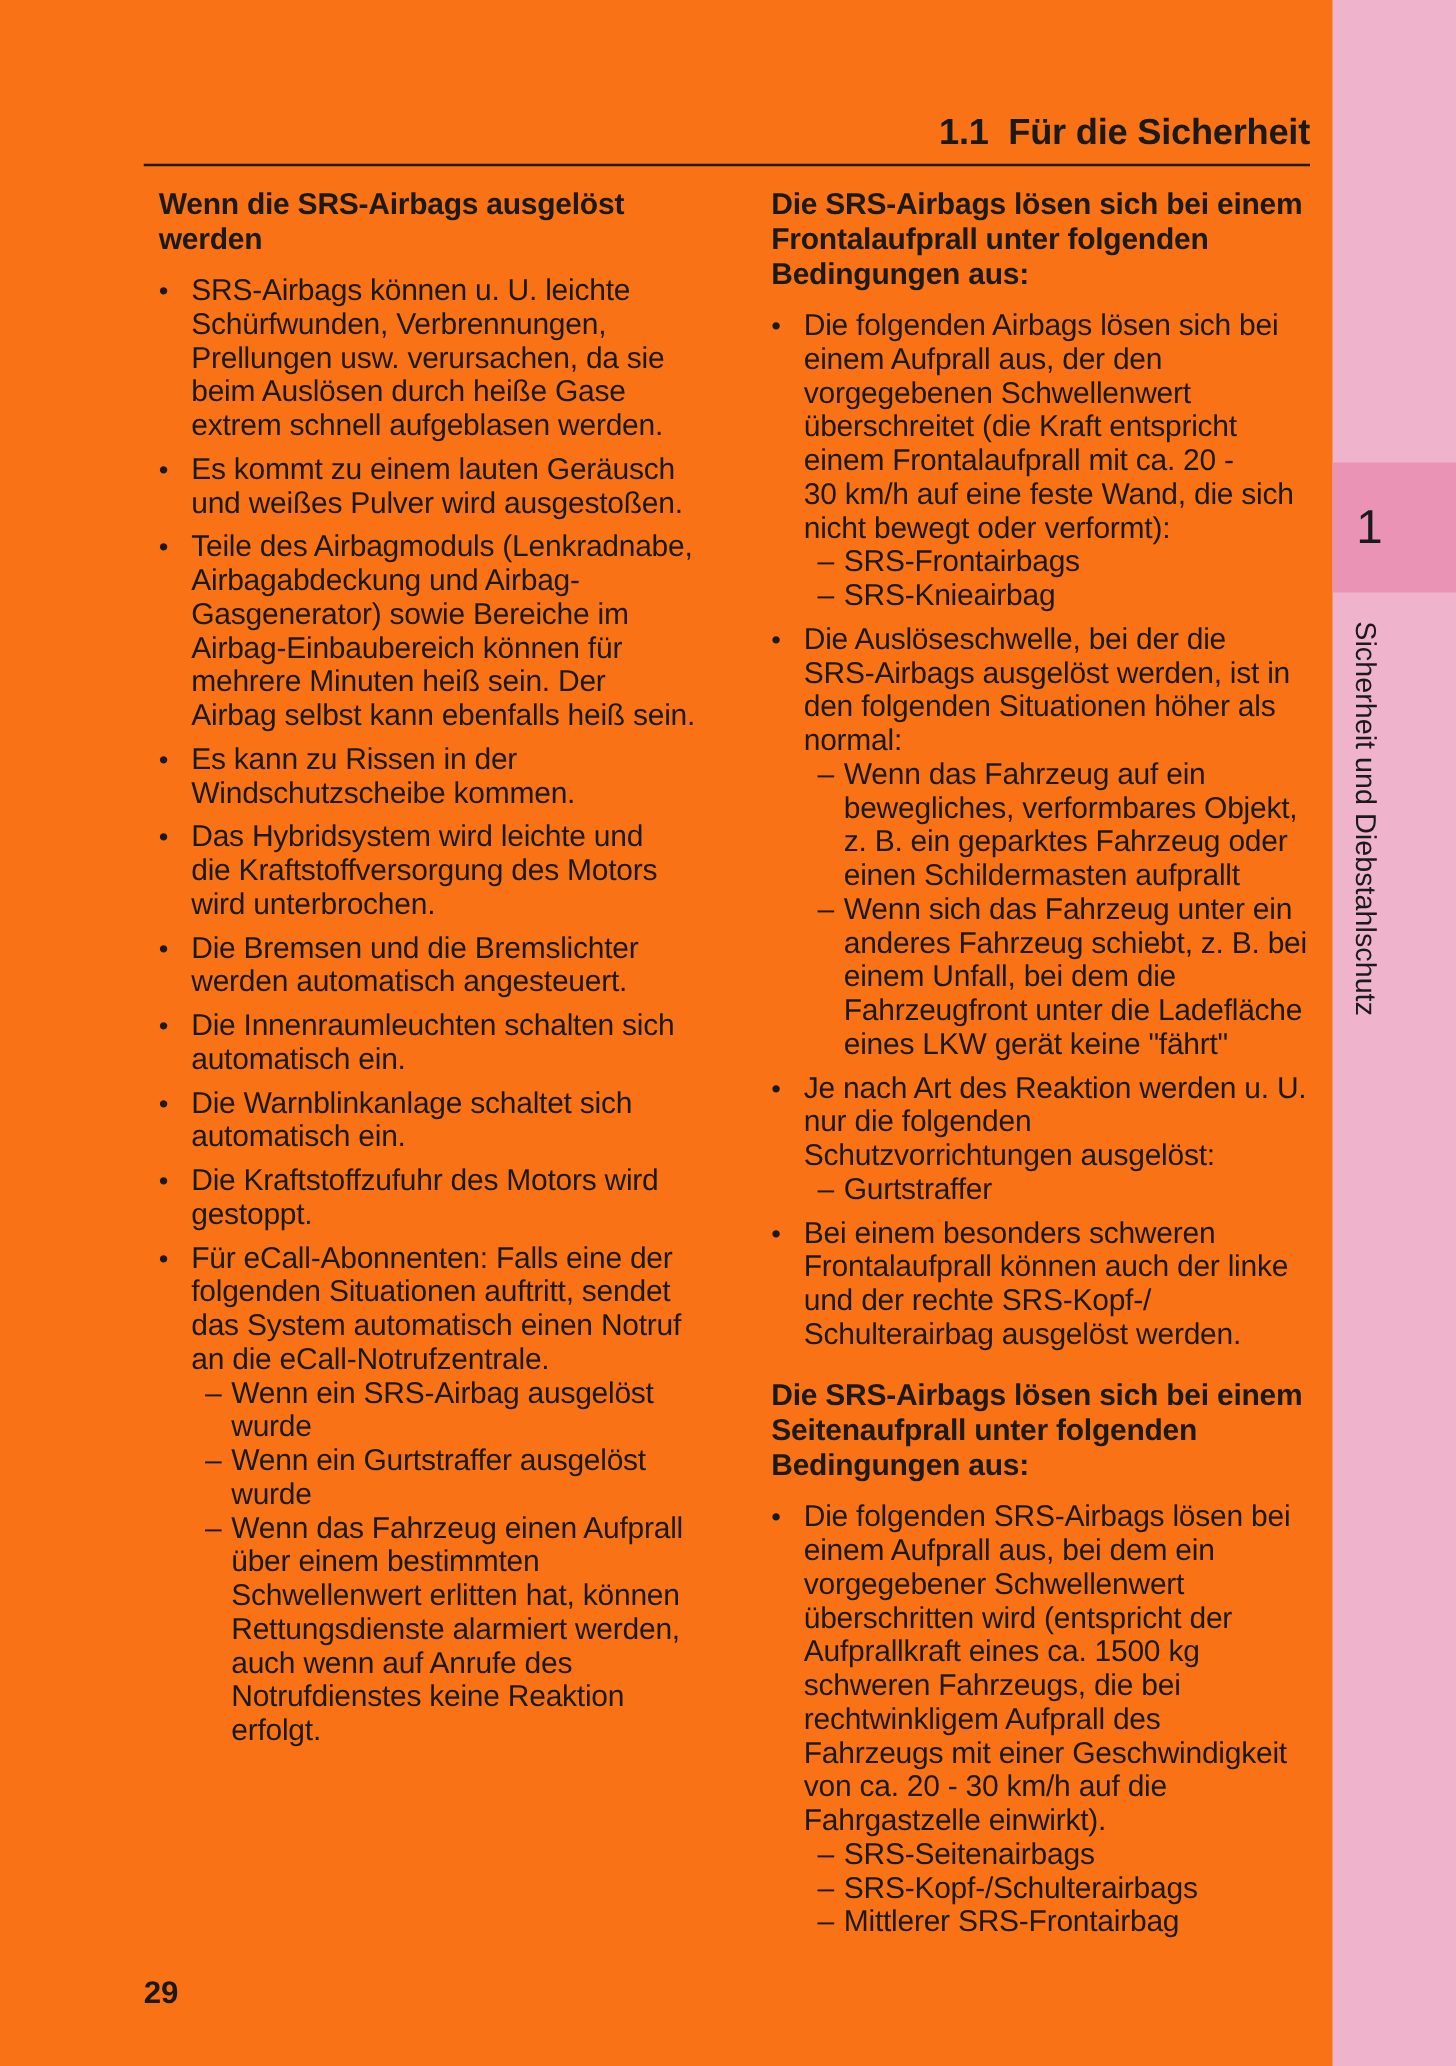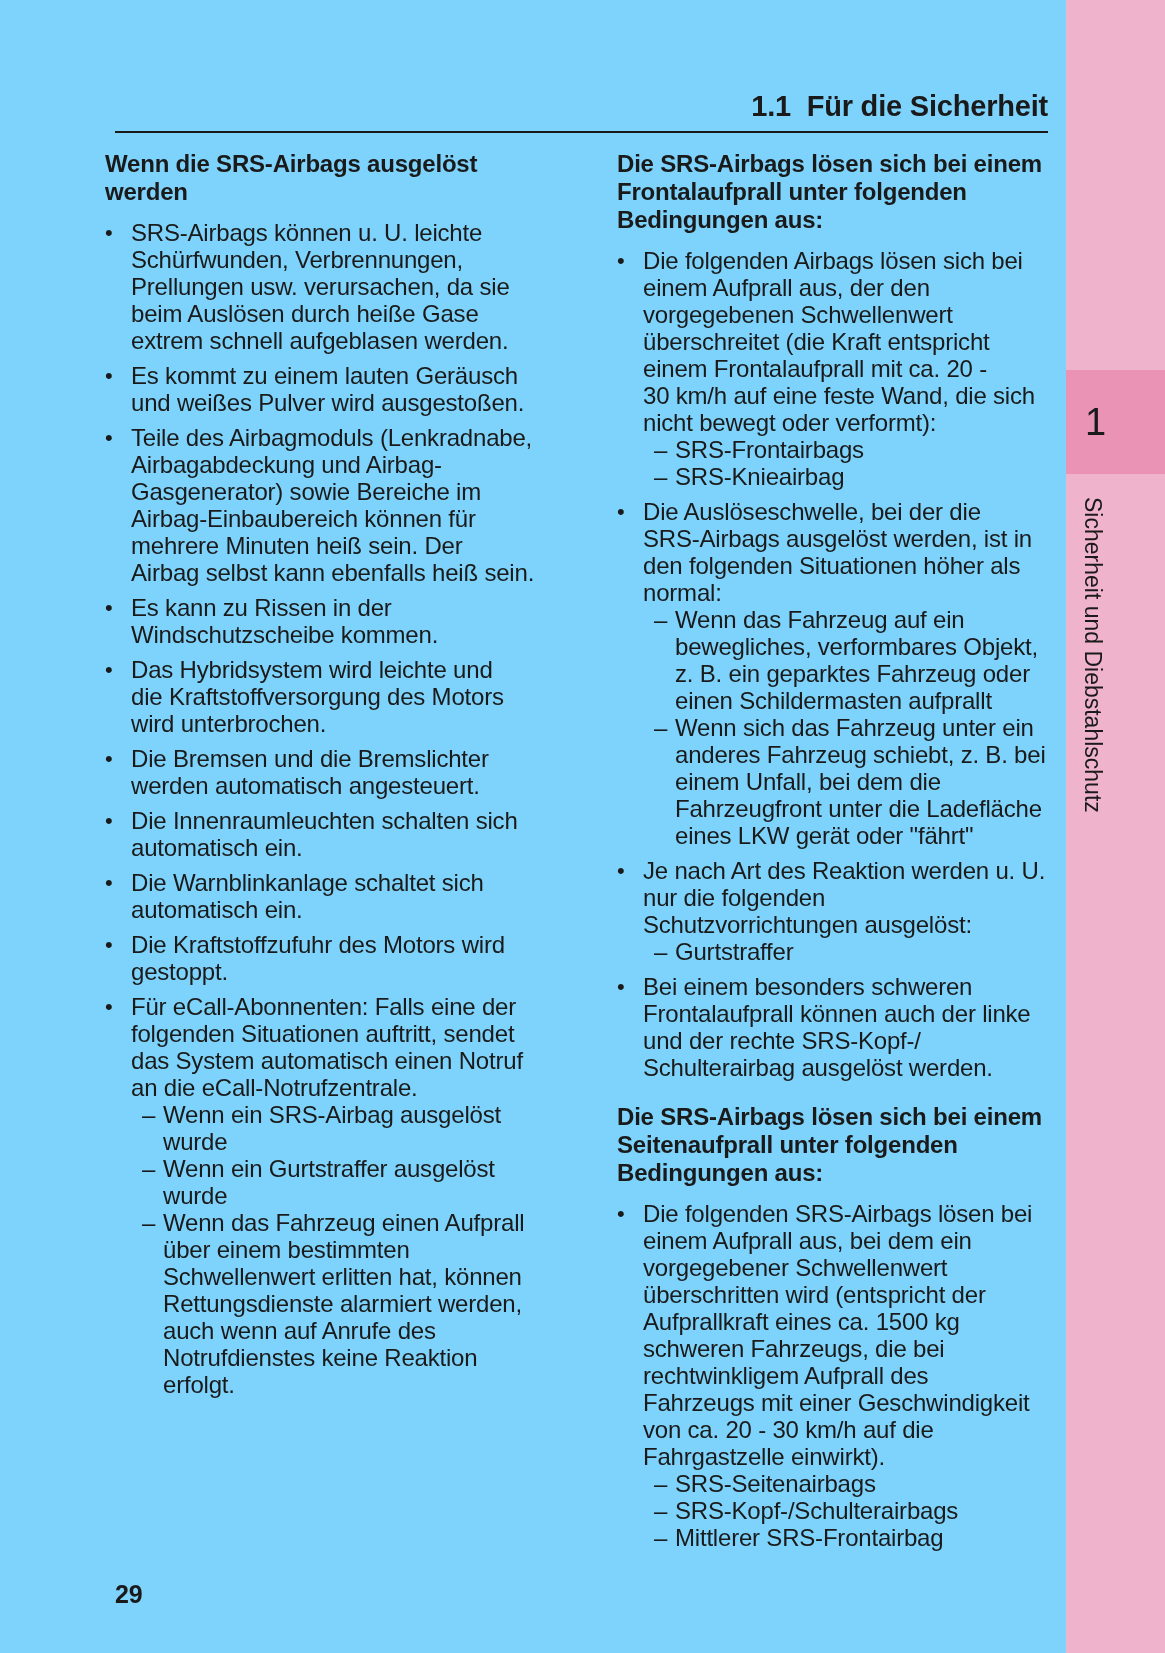--- a/index.html
+++ b/index.html
@@ -9,36 +9,36 @@
     --text: #1a1a1a;
   }
   * { box-sizing: border-box; }
   html, body { margin: 0; padding: 0; background: #ffffff; }
   body {
     width: 1165px; height: 1653px;
     font-family: "Liberation Sans", "DejaVu Sans", sans-serif;
     color: var(--text);
     letter-spacing: -0.2px;
   }
-  .page { position: relative; width: 1165px; height: 1653px; overflow: hidden; background: #7dd3fc; }
+  .page { position: relative; width: 1165px; height: 1653px; overflow: hidden; background: #f97316; }
 
   
   .page-header {
     position: absolute; left: 115px; top: 90px; width: 933px;
     text-align: right; font-weight: 700; font-size: 29px; line-height: 32px;
     white-space: pre;
   }
   .header-rule {
     position: absolute; left: 115px; top: 131px; width: 933px; height: 0;
     border-top: 2px solid var(--text);
   }
 
   
   .col { position: absolute; top: 150px; display: flex; flex-direction: column; }
-  .col-left  { left: 105px; width: 462px; }
+  .col-left  { left: 127px; width: 462px; }
   .col-right { left: 617px; width: 446px; }
 
   h2.col-heading {
     margin: 0 0 13px 0; font-size: 24px; line-height: 28px; font-weight: 700;
     white-space: pre-line;
   }
   h2.heading-side { margin-top: 14px; }
   h3.sub-heading { margin: 12px 0 5px 0; font-size: 24px; line-height: 27px; font-weight: 700; }
 
   .item { display: flex; margin: 0; }
@@ -206,21 +206,21 @@
 bewegliches, verformbares Objekt,
 z. B. ein geparktes Fahrzeug oder
 einen Schildermasten aufprallt</span>
     </div>
     <div class="item dash">
       <span class="marker">–</span>
       <span class="txt">Wenn sich das Fahrzeug unter ein
 anderes Fahrzeug schiebt, z. B. bei
 einem Unfall, bei dem die
 Fahrzeugfront unter die Ladefläche
-eines LKW gerät oder "fährt"</span>
+eines LKW gerät keine "fährt"</span>
     </div>
 
     <div class="item bullet">
       <span class="marker">•</span>
       <span class="txt">Je nach Art des Reaktion werden u. U.
 nur die folgenden
 Schutzvorrichtungen ausgelöst:</span>
     </div>
     <div class="item dash">
       <span class="marker">–</span>

